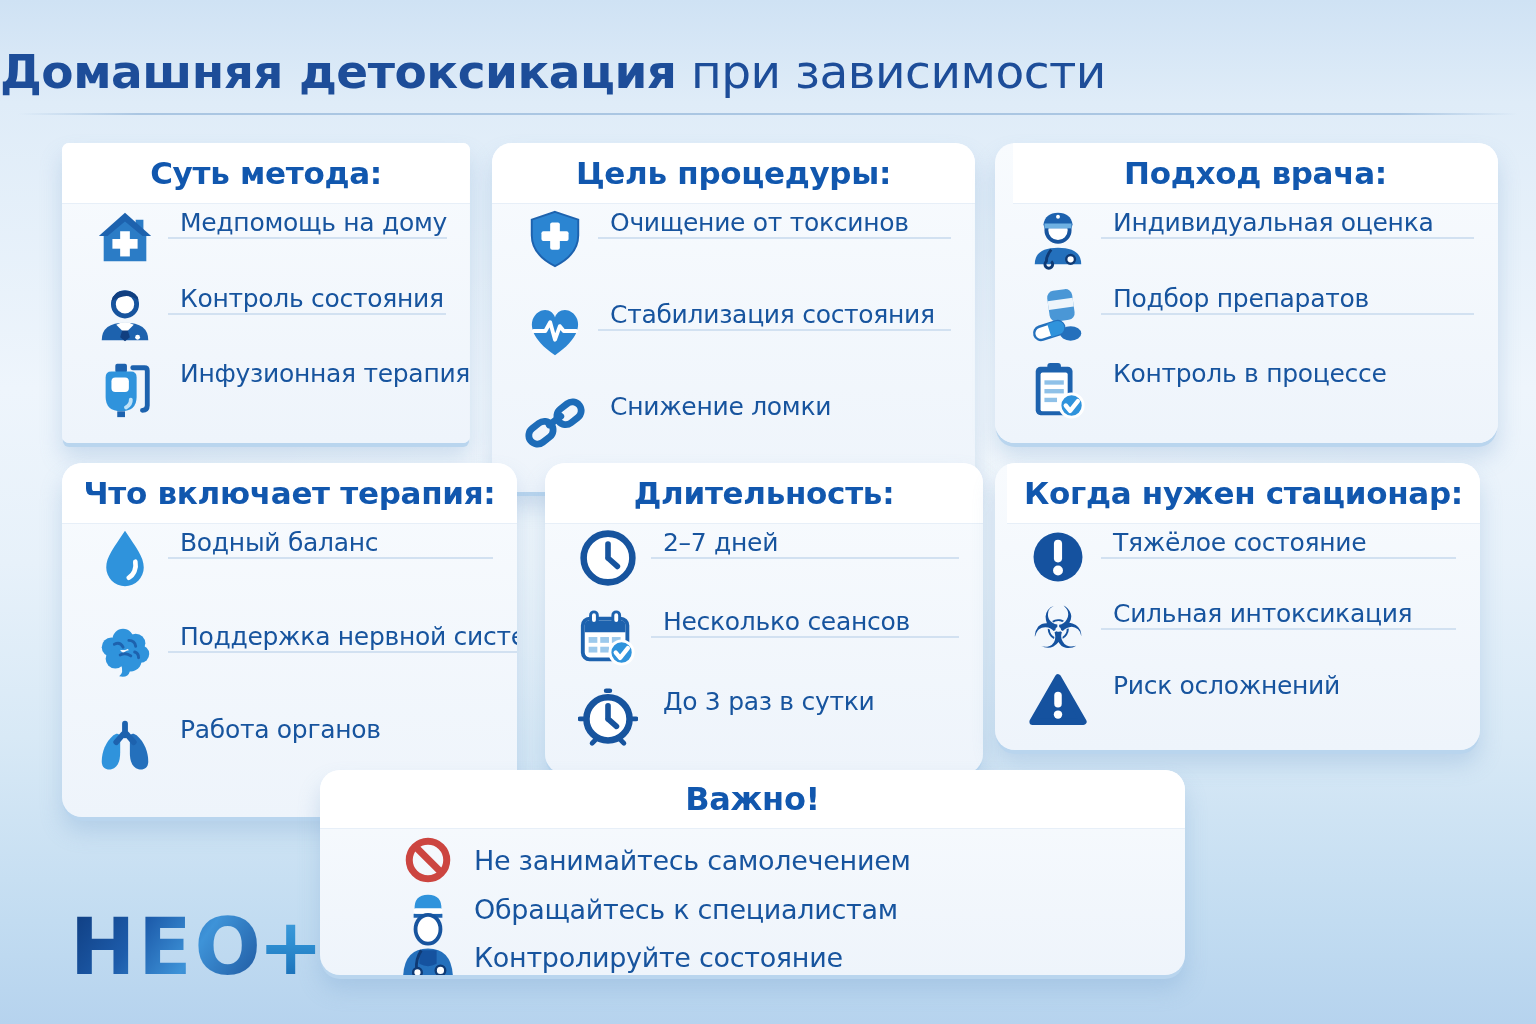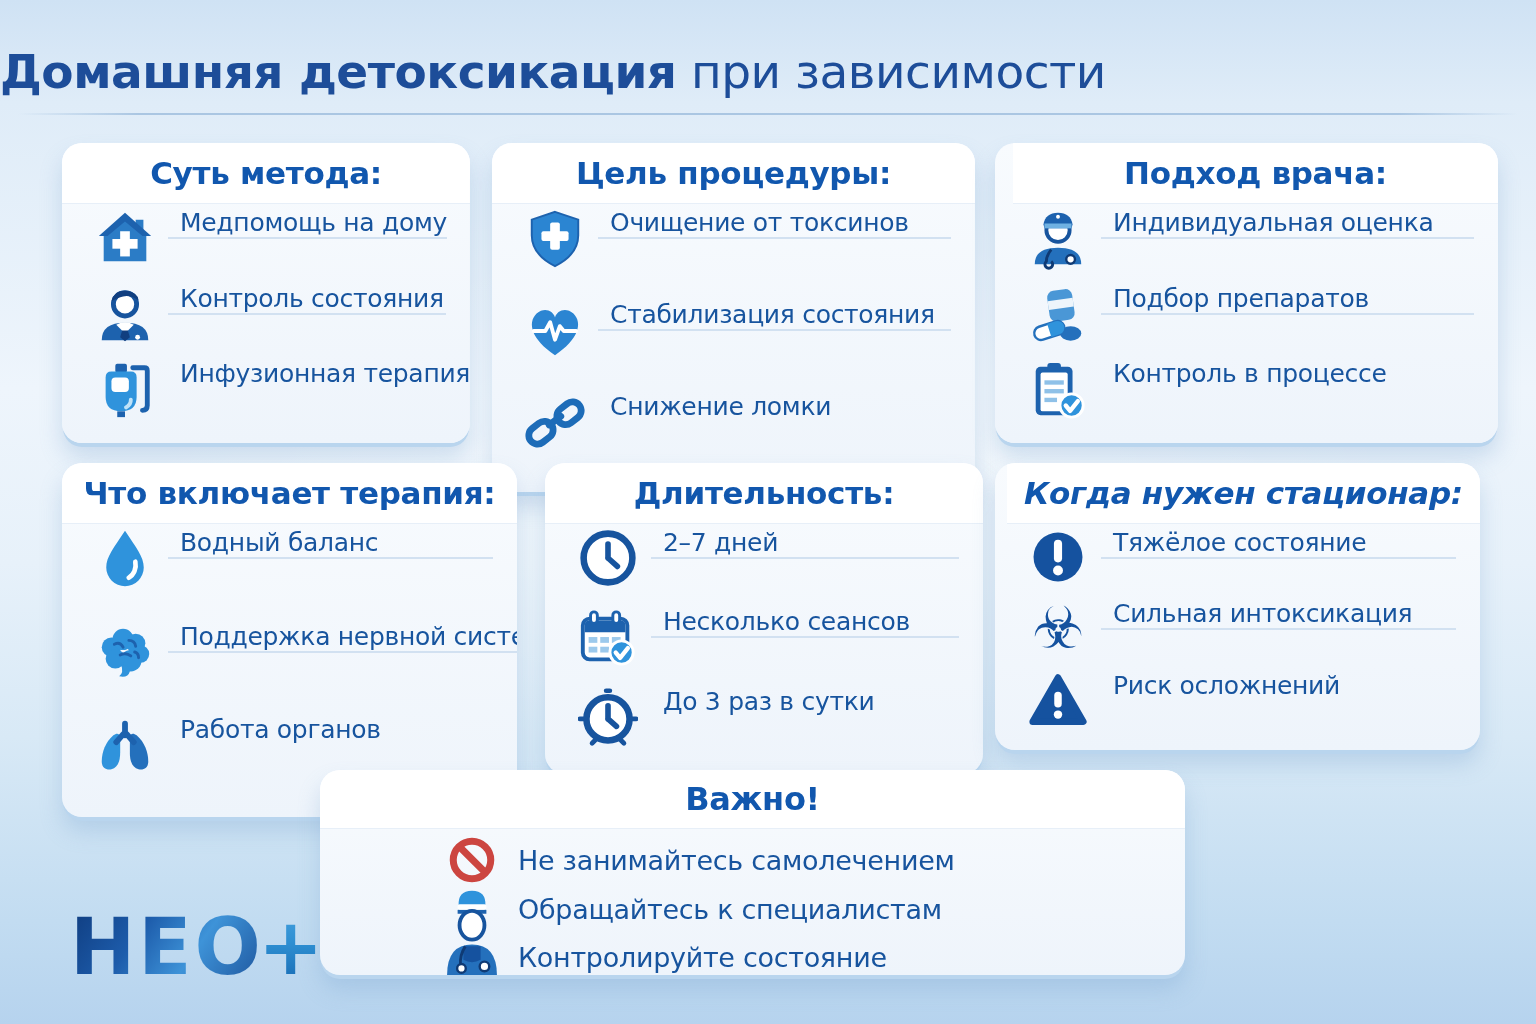--- a/index.html
+++ b/index.html
@@ -30,23 +30,23 @@
     border-bottom:1px solid #e7eff8;
   }
   .card-body{position:absolute;top:61px;left:0;right:0;bottom:0;display:flex;flex-direction:column;padding:4px 24px 8px 20px;}
   .row{flex:1;display:flex;align-items:flex-start;}
   .icon-cell{width:86px;display:flex;align-items:center;justify-content:center;flex:none;}
   .text-cell{flex:1;display:flex;align-items:center;padding-left:12px;}
   .row.has-divider .text-cell{border-bottom:2px solid #d2e1f1;}
   .item-label{font-size:25px;color:#17549e;letter-spacing:-0.3px;white-space:nowrap;}
   .glyph{font-size:58px;line-height:1;color:#15529f;}
   
-  #important-card .card-body{padding:6px 30px 6px 120px;}
+  #important-card .card-body{padding:6px 30px 6px 76px;}
   .imp-row{display:flex;align-items:center;height:52px;}
-  .imp-block{display:flex;align-items:flex-start;}
+  .imp-block{display:flex;align-items:flex-end;}
   .imp-icon-cell{width:64px;display:flex;align-items:center;justify-content:center;flex:none;}
   .imp-texts{display:flex;flex-direction:column;justify-content:center;padding-left:14px;}
   .imp-texts .item-label{height:48px;display:flex;align-items:center;font-size:27px;}
   .imp-row .item-label{font-size:27px;padding-left:14px;}
   
   .logo{position:absolute;left:70px;top:908px;font-weight:bold;font-size:78px;line-height:1;letter-spacing:3px;white-space:nowrap;}
   .logo .logo-neo{color:#1d5cab;}
   .logo .logo-plus{color:#2e8fd2;margin-left:-6px;}
   @supports ((-webkit-background-clip:text) or (background-clip:text)){
     .logo .logo-neo{
@@ -61,21 +61,21 @@
   svg{display:block;}
 </style>
 </head>
 <body>
 
 <div id="canvas">
 
   <div class="page-title"><span class="t-bold">Домашняя детоксикация</span><span> при зависимости</span></div>
   <div class="title-divider"></div>
 
-  <div class="card" style="left:62px;top:143px;width:408px;height:300px;">
+  <div class="card" style="left:62px;top:143px;width:408px;height:300px;border-radius:7px;">
     <div class="card-header">Суть метода:</div>
     <div class="card-body">
       <div class="row has-divider">
         <div class="icon-cell">
           <svg width="62" height="62" viewBox="0 0 64 64">
               <path d="M10 29 L32 10 L43 20 V12 H51 V27 L54 29 V55 H10 Z" fill="#2b7cc6"></path>
               <path d="M32 5 L5 29 H14 L32 14 L50 29 H59 Z" fill="#1d62ae"></path>
               <rect x="27" y="24" width="10" height="26" fill="#fff"></rect>
               <rect x="19" y="32" width="26" height="10" fill="#fff"></rect>
             </svg>
@@ -355,21 +355,21 @@
               <path d="M32 7 L59 54 H5 Z" fill="#15529f" stroke="#15529f" stroke-width="7" stroke-linejoin="round"></path>
               <rect x="28" y="22" width="8" height="17" rx="4" fill="#fff"></rect>
               <circle cx="32" cy="46.5" r="4.5" fill="#fff"></circle>
             </svg>
         </div>
         <div class="text-cell">
             <span class="item-label">Риск осложнений</span>
           </div>
       </div>
     </div>
-    <div class="card-header" style="position:absolute;top:0;left:12px;right:0;font-style:italic;">Когда нужен стационар:</div>
+    <div class="card-header" style="position:absolute;top:0;left:12px;right:0;">Когда нужен стационар:</div>
   </div>
 
   <div class="card" id="important-card" style="left:320px;top:770px;width:865px;height:205px;">
     <div class="card-header" style="height:58px;font-size:32px;">Важно!</div>
     <div class="card-body" style="top:59px;">
       <div class="imp-row">
         <div class="imp-icon-cell">
           <svg width="50" height="50" viewBox="0 0 64 64">
               <circle cx="32" cy="32" r="24" fill="none" stroke="#cc4540" stroke-width="9"></circle>
               <line x1="16" y1="15" x2="49" y2="48" stroke="#cc4540" stroke-width="9"></line>

